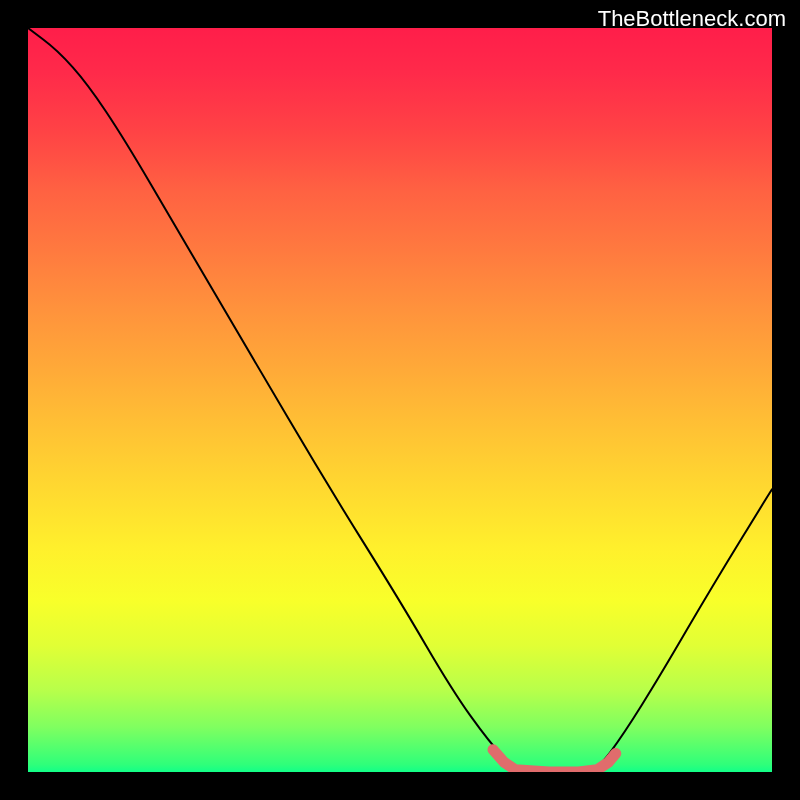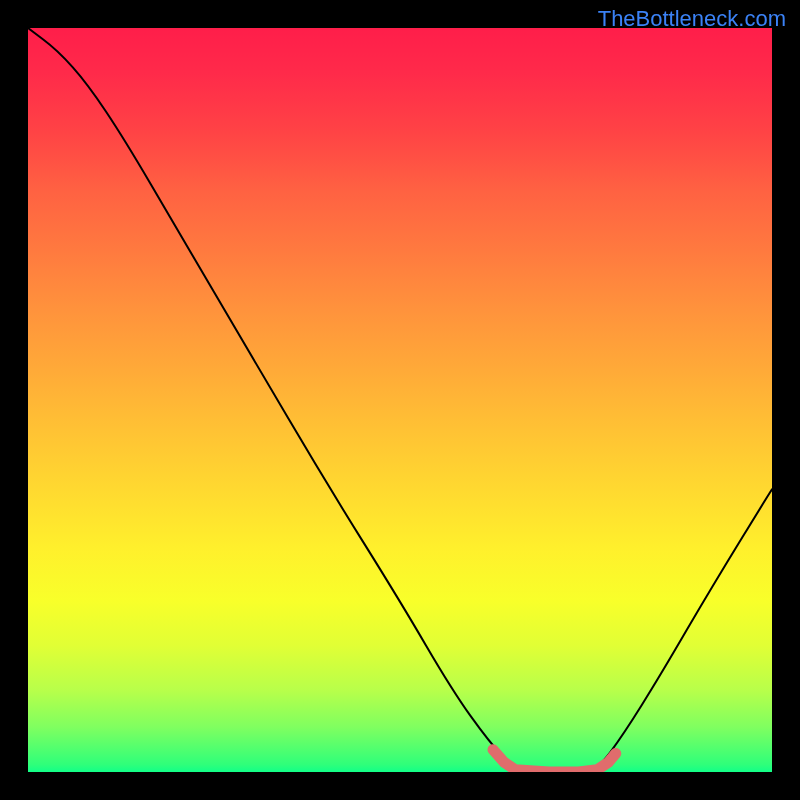--- a/index.html
+++ b/index.html
@@ -1,21 +1,21 @@
 <!DOCTYPE html>
 <html><head>
 <meta charset="utf-8">
 <style>
   * { margin: 0; padding: 0; box-sizing: border-box; }
   body { width: 800px; height: 800px; background: #000; font-family: Arial, sans-serif; position: relative; }
   .watermark {
     position: absolute;
     top: 6px;
     right: 14px;
-    color: #3b82f6;
+    color: #ffffff;
     font-size: 22px;
     font-weight: 500;
     z-index: 10;
   }
   .chart-container {
     position: absolute;
     left: 28px;
     top: 28px;
     width: 744px;
     height: 744px;

